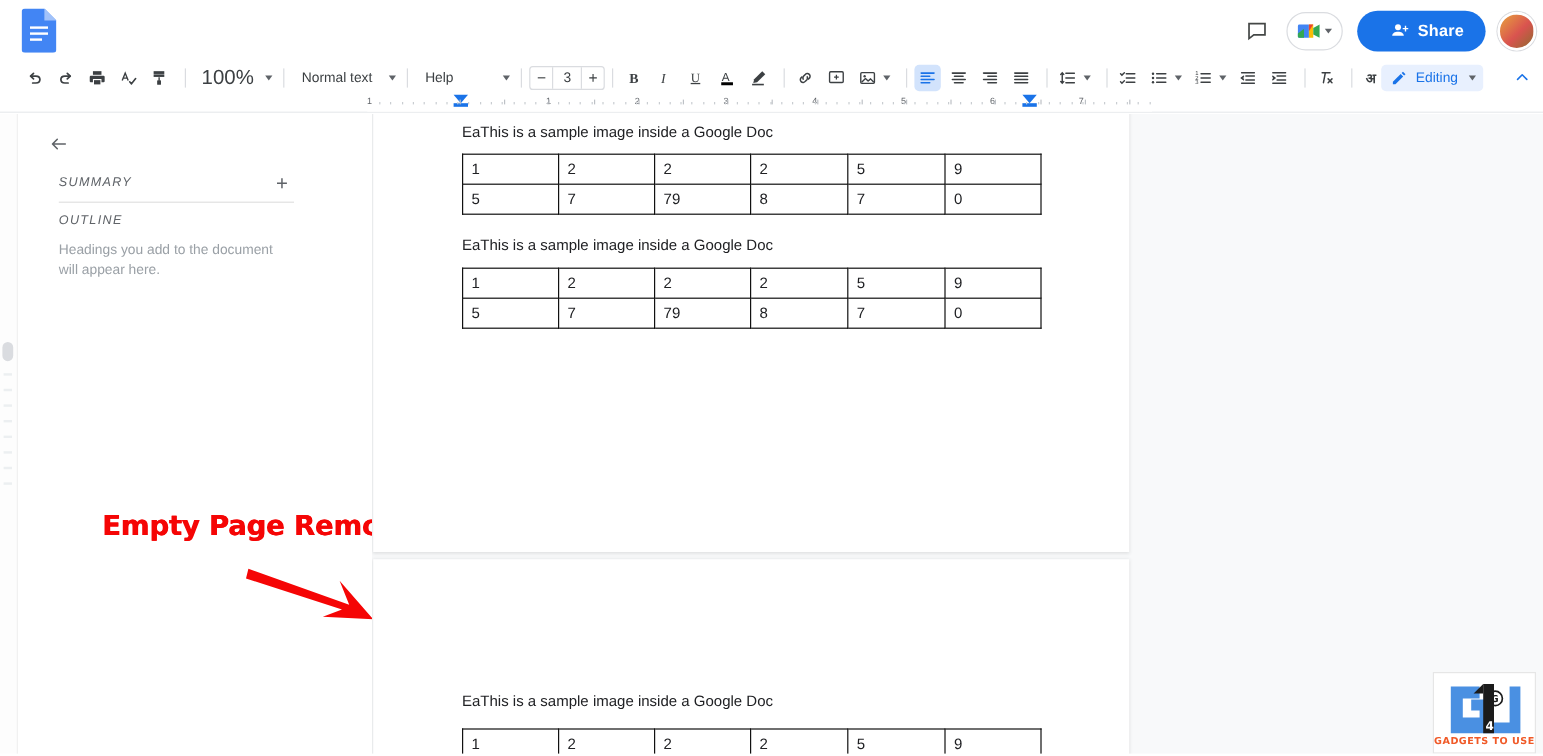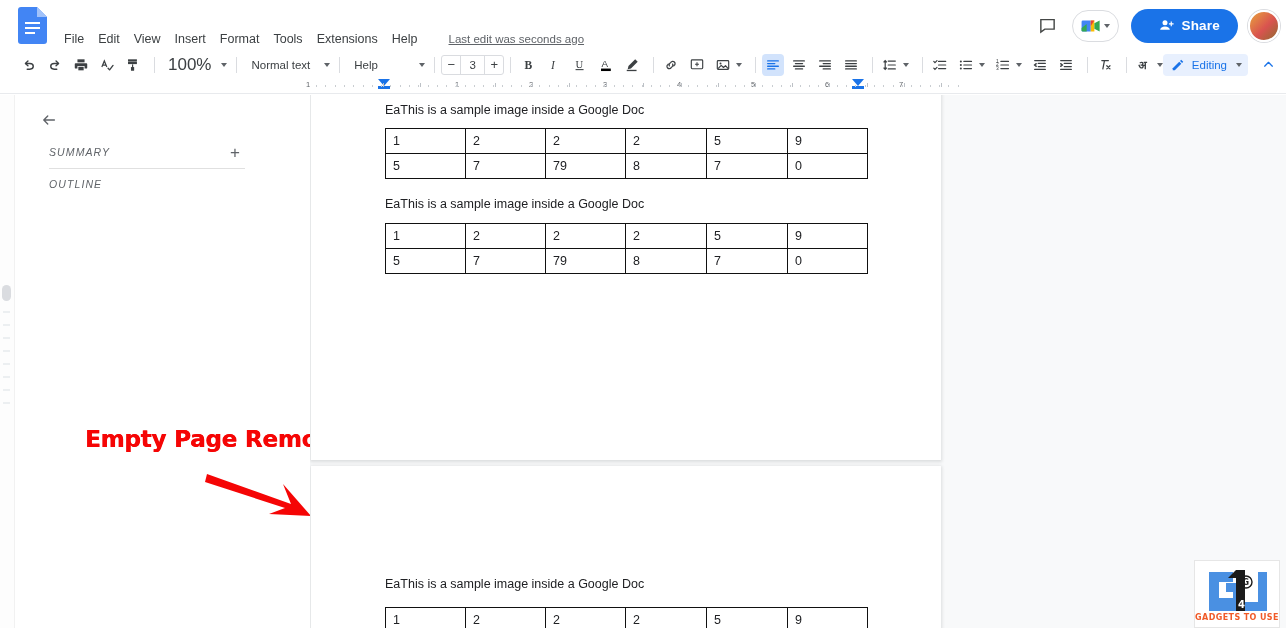--- a/index.html
+++ b/index.html
@@ -225,21 +225,21 @@
     width: 0; height: 0;
     border-left: 3.5px solid transparent;
     border-right: 3.5px solid transparent;
     border-top: 4px solid #5f6368;
     margin-left: 2px;
   }
   .tb-right {
     position: absolute;
     right: 6px; top: 51px;
     height: 27px;
-    display: flex; align-items: center; gap: 0; justify-content: flex-end;
+    display: flex; align-items: center; gap: 12px; justify-content: flex-end;
   }
   .editing-pill {
     display: flex; align-items: center;
     gap: 7px;
     height: 22px;
     padding: 0 6px 0 8px;
     background: #e8f0fe;
     border-radius: 4px;
     font-size: 11.5px;
     color: #1a73e8;
@@ -488,31 +488,20 @@
       <svg viewBox="0 0 29 37" width="29" height="37">
         <path d="M3 0h16l10 10v24a3 3 0 0 1-3 3H3a3 3 0 0 1-3-3V3a3 3 0 0 1 3-3z" fill="#4285f4"></path>
         <path d="M19 0l10 10H19z" fill="#a1c2fa"></path>
         <rect x="7" y="15" width="15" height="2" fill="#fff"></rect>
         <rect x="7" y="20" width="15" height="2" fill="#fff"></rect>
         <rect x="7" y="25" width="10" height="2" fill="#fff"></rect>
       </svg>
     </div>
 
 
-    <div class="menu-row">
-      <div class="menu-item">File</div>
-      <div class="menu-item">Edit</div>
-      <div class="menu-item">View</div>
-      <div class="menu-item">Insert</div>
-      <div class="menu-item">Format</div>
-      <div class="menu-item">Tools</div>
-      <div class="menu-item">Extensions</div>
-      <div class="menu-item">Help</div>
-      <div class="last-edit">Last edit was seconds ago</div>
-    </div>
 
     <div class="hdr-right">
       <div class="comment-btn">
         <svg viewBox="0 0 20 20" width="19" height="19" fill="none" stroke="#444746" stroke-width="1.5">
           <path d="M3 3.8h14v10H7.2L3 17z"></path>
         </svg>
       </div>
       <div class="meet-pill">
         <svg class="meet-icon" viewBox="0 0 28 22">
           <path d="M2 5.5A1.6 1.6 0 0 1 3.6 4h10.1v14H3.6A1.6 1.6 0 0 1 2 16.4z" fill="#4285f4"></path>
@@ -901,20 +890,21 @@
 
       <div class="sb-summary-row">
         <div class="sb-caption">SUMMARY</div>
         <div class="sb-plus">+</div>
       </div>
 
       <div class="sb-divider"></div>
 
       <div class="sb-caption sb-outline-cap">OUTLINE</div>
 
+      <div class="sb-empty">Headings you add to the document will appear here.</div>
 
       <div class="annot-text">Empty Page Removed</div>
     </div>
 
     <svg class="annot-arrow" viewBox="0 0 110 50">
       <path d="M2 4 L86 34 L78 14 L106 46 L64 44 L80 38 L0 12 Z" fill="#f50505"></path>
     </svg>
 
     <div class="doc-area">
 

